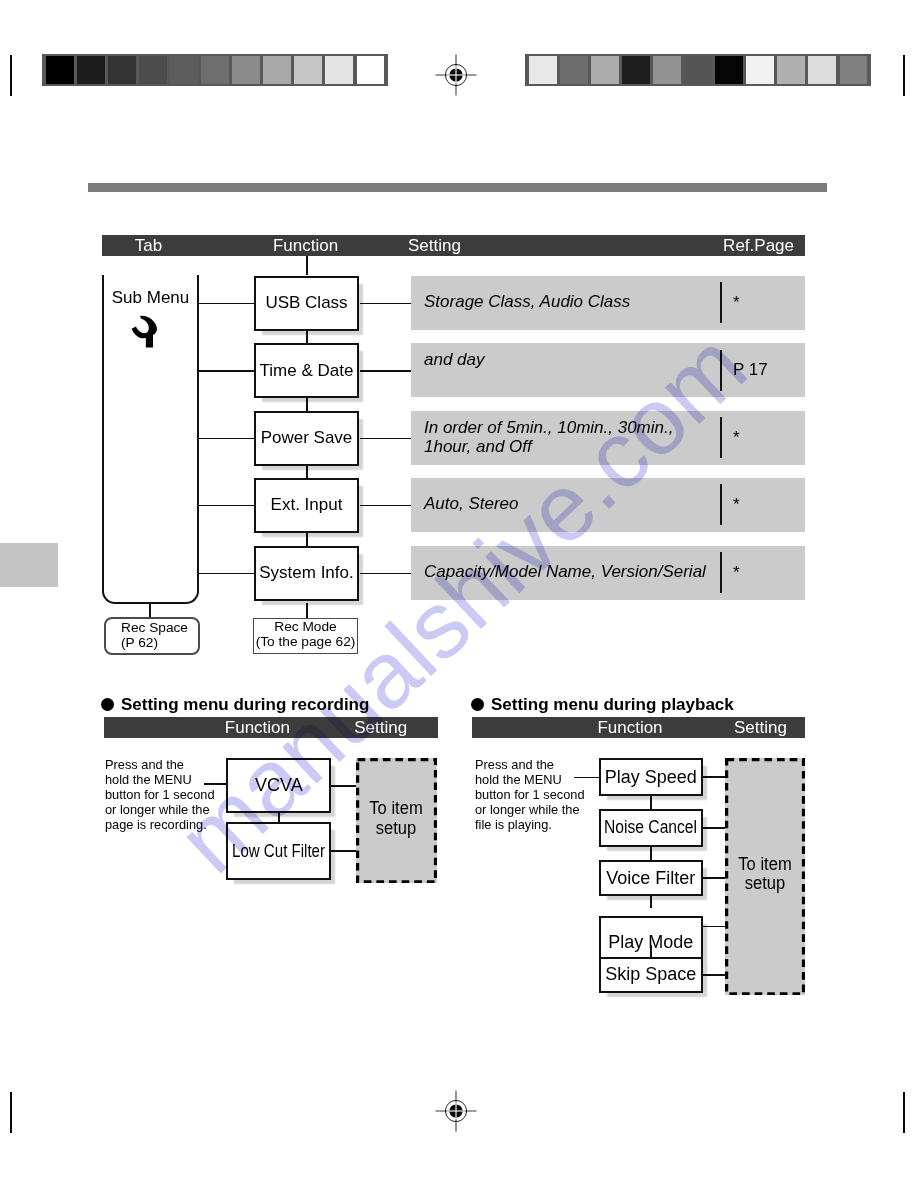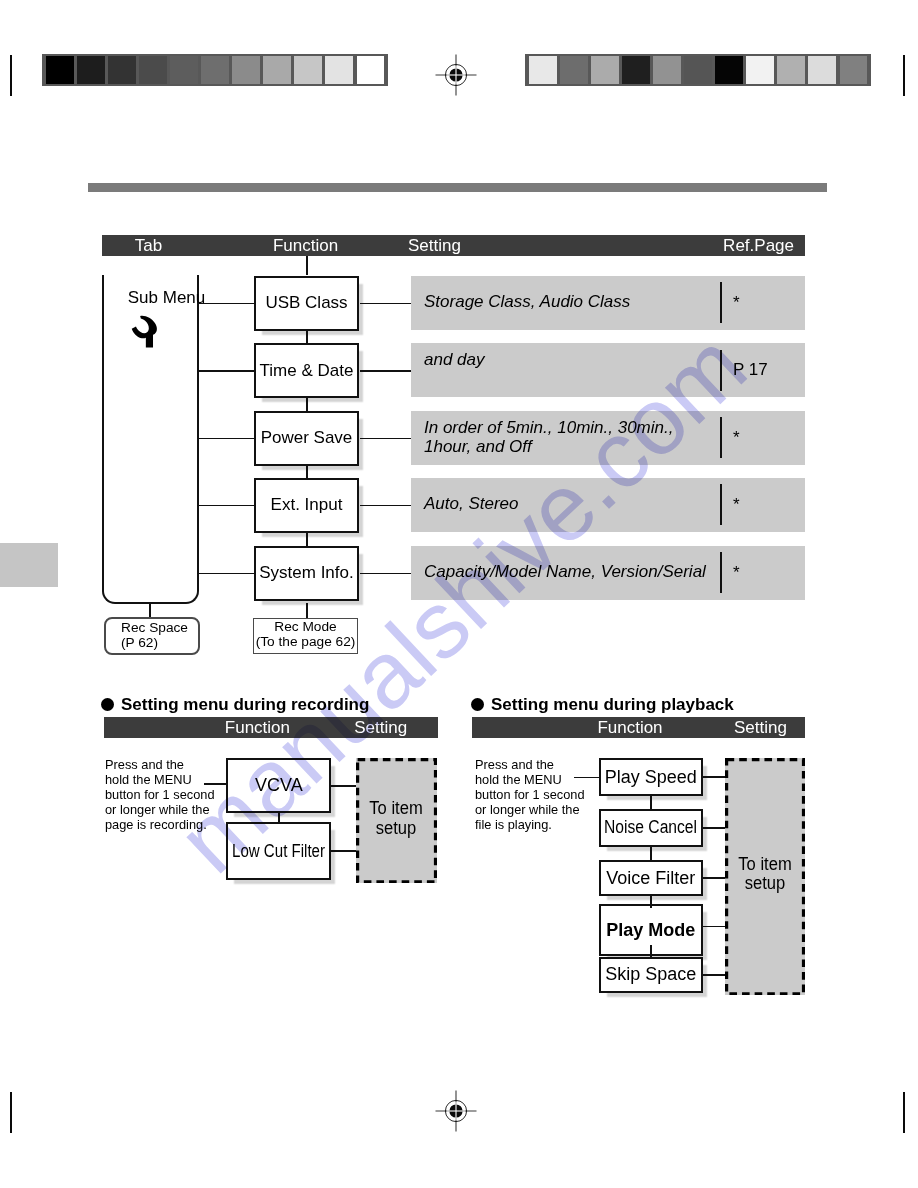--- a/index.html
+++ b/index.html
@@ -37,21 +37,21 @@
   .tbl-head{position:absolute;left:102px;top:235px;width:703px;height:21px;background:#3c3c3c;}
   .th{position:absolute;color:#fff;font-size:17px;line-height:21px;top:0;}
   .th-tab{left:14px;width:65px;text-align:center;}
   .th-func{left:151px;width:105px;text-align:center;}
   .th-set{left:306px;text-align:left;}
   .th-ref{right:11px;text-align:right;}
 
   
   .tabbox{position:absolute;left:102px;top:275px;width:97px;height:329px;
           border:2.4px solid #111;border-top:none;border-radius:0 0 13px 13px;box-sizing:border-box;background:#fff;}
-  .tabbox-label{position:absolute;left:102px;top:289px;width:97px;text-align:center;font-size:17px;line-height:17px;color:#000;padding-left:16px;}
+  .tabbox-label{position:absolute;left:102px;top:289px;width:97px;text-align:center;font-size:17px;line-height:17px;color:#000;}
   .wrench{position:absolute;left:131px;top:313px;}
 
   
   .fbox{position:absolute;left:254px;width:105px;height:55px;border:2px solid #111;background:#fff;box-sizing:border-box;
         display:flex;align-items:center;justify-content:center;font-size:17px;color:#000;white-space:nowrap;
         box-shadow:6px 6px 1.5px -2px #d4d4d4;}
   
   .setbox{position:absolute;left:411px;width:394px;background:#cbcbcb;box-sizing:border-box;}
   .set-txt{position:absolute;left:424px;font-size:17px;color:#000;line-height:22px;font-style:italic;}
   .set-div{position:absolute;width:1.6px;background:#111;}
@@ -322,21 +322,21 @@
         <div class="pbox" style="left: 128.5px; top: 111.8px; width: 104.5px; height: 38px;">
           <span class="fit" style="display: inline-block; transform: scaleX(0.869);">Noise Cancel</span>
         </div>
         <div class="lnk" style="left: 233px; top: 130px; width: 22.4px; height: 1.6px;"></div>
         <div class="lnk" style="left: 179.95px; top: 98.7px; width: 1.6px; height: 13.1px;"></div>
         <div class="pbox" style="left: 128.5px; top: 162.9px; width: 104.5px; height: 36.5px;">
           <span class="fit">Voice Filter</span>
         </div>
         <div class="lnk" style="left: 233px; top: 180.35px; width: 22.4px; height: 1.6px;"></div>
         <div class="lnk" style="left: 179.95px; top: 149.8px; width: 1.6px; height: 13.1px;"></div>
-        <div class="pbox" style="left: 128.5px; top: 207px; width: 104.5px; height: 52px; font-weight: bold;">
+        <div class="pbox" style="left: 128.5px; top: 219px; width: 104.5px; height: 52px;">
           <span class="fit">Play Mode</span>
         </div>
         <div class="lnk" style="left: 233px; top: 228.85px; width: 22.4px; height: 1.6px;"></div>
         <div class="lnk" style="left: 179.95px; top: 199.4px; width: 1.6px; height: 11.5px;"></div>
         <div class="pbox" style="left: 128.5px; top: 259.9px; width: 104.5px; height: 36px;">
           <span class="fit">Skip Space</span>
         </div>
         <div class="lnk" style="left: 233px; top: 277.1px; width: 22.4px; height: 1.6px;"></div>
         <div class="lnk" style="left: 179.95px; top: 248.4px; width: 1.6px; height: 11.5px;"></div>
         <div class="lnk" style="left: 104px; top: 79.5px; width: 24.5px; height: 1.6px;"></div>

